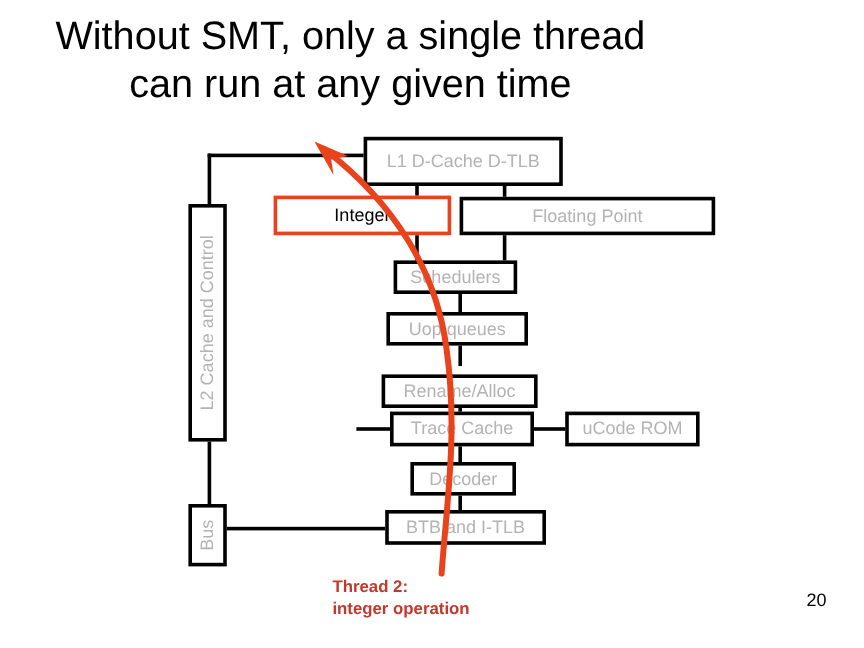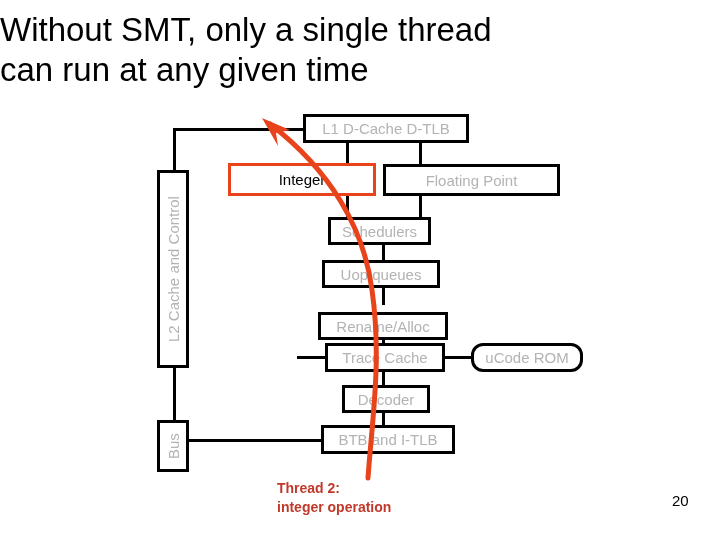--- a/index.html
+++ b/index.html
@@ -22,20 +22,21 @@
     height: 540px;
     background: #ffffff;
   }
 
   
   #title {
     position: absolute;
     left: 0;
     top: 10px;
     width: 584px;
+    text-align: center;
     color: #000000;
     font-size: 33px;
     line-height: 40px;
     font-weight: normal;
     letter-spacing: 0px;
     white-space: pre-line;
   }
 
   
   #diagram {
@@ -146,50 +147,50 @@
     <div class="line h" style="left:443px; top:356px; width:30px;"></div>
 
     <div class="line v" style="left:382px; top:370px; height:17px;"></div>
 
     <div class="line v" style="left:382px; top:411px; height:16px;"></div>
 
     <div class="line v" style="left:173px; top:366px; height:56px;"></div>
 
     <div class="line h" style="left:186px; top:439px; width:138px;"></div>
 
-    <div class="box" style="left:303px; top:114px; width:166px; height:29px;">
+    <div class="box" style="left:303px; top:114px; width:166px; height:41px;">
       <span>L1 D-Cache D-TLB</span>
     </div>
 
     <div class="box highlight" style="left:228px; top:163px; width:148px; height:33px;">
       <span>Integer</span>
     </div>
 
-    <div class="box" style="left:383px; top:164px; width:177px; height:32px;">
+    <div class="box" style="left:383px; top:164px; width:213px; height:32px;">
       <span>Floating Point</span>
     </div>
 
     <div class="box" style="left:328px; top:217px; width:103px; height:28px;">
       <span>Schedulers</span>
     </div>
 
     <div class="box" style="left:322px; top:260px; width:118px; height:28px;">
       <span>Uop queues</span>
     </div>
 
     <div class="box" style="left:318px; top:312px; width:130px; height:28px;">
       <span>Rename/Alloc</span>
     </div>
 
 
     <div class="box" style="left:325px; top:343px; width:120px; height:29px;">
       <span>Trace Cache</span>
     </div>
 
-    <div class="box" style="left:471px; top:343px; width:112px; height:29px;border-radius:12px;">
+    <div class="box" style="left:471px; top:343px; width:112px; height:29px;">
       <span>uCode ROM</span>
     </div>
 
     <div class="box" style="left:342px; top:385px; width:88px; height:28px;">
       <span>Decoder</span>
     </div>
 
     <div class="box" style="left:321px; top:425px; width:134px; height:29px;text-align:right;">
       <span>BTB and I-TLB</span>
     </div>

